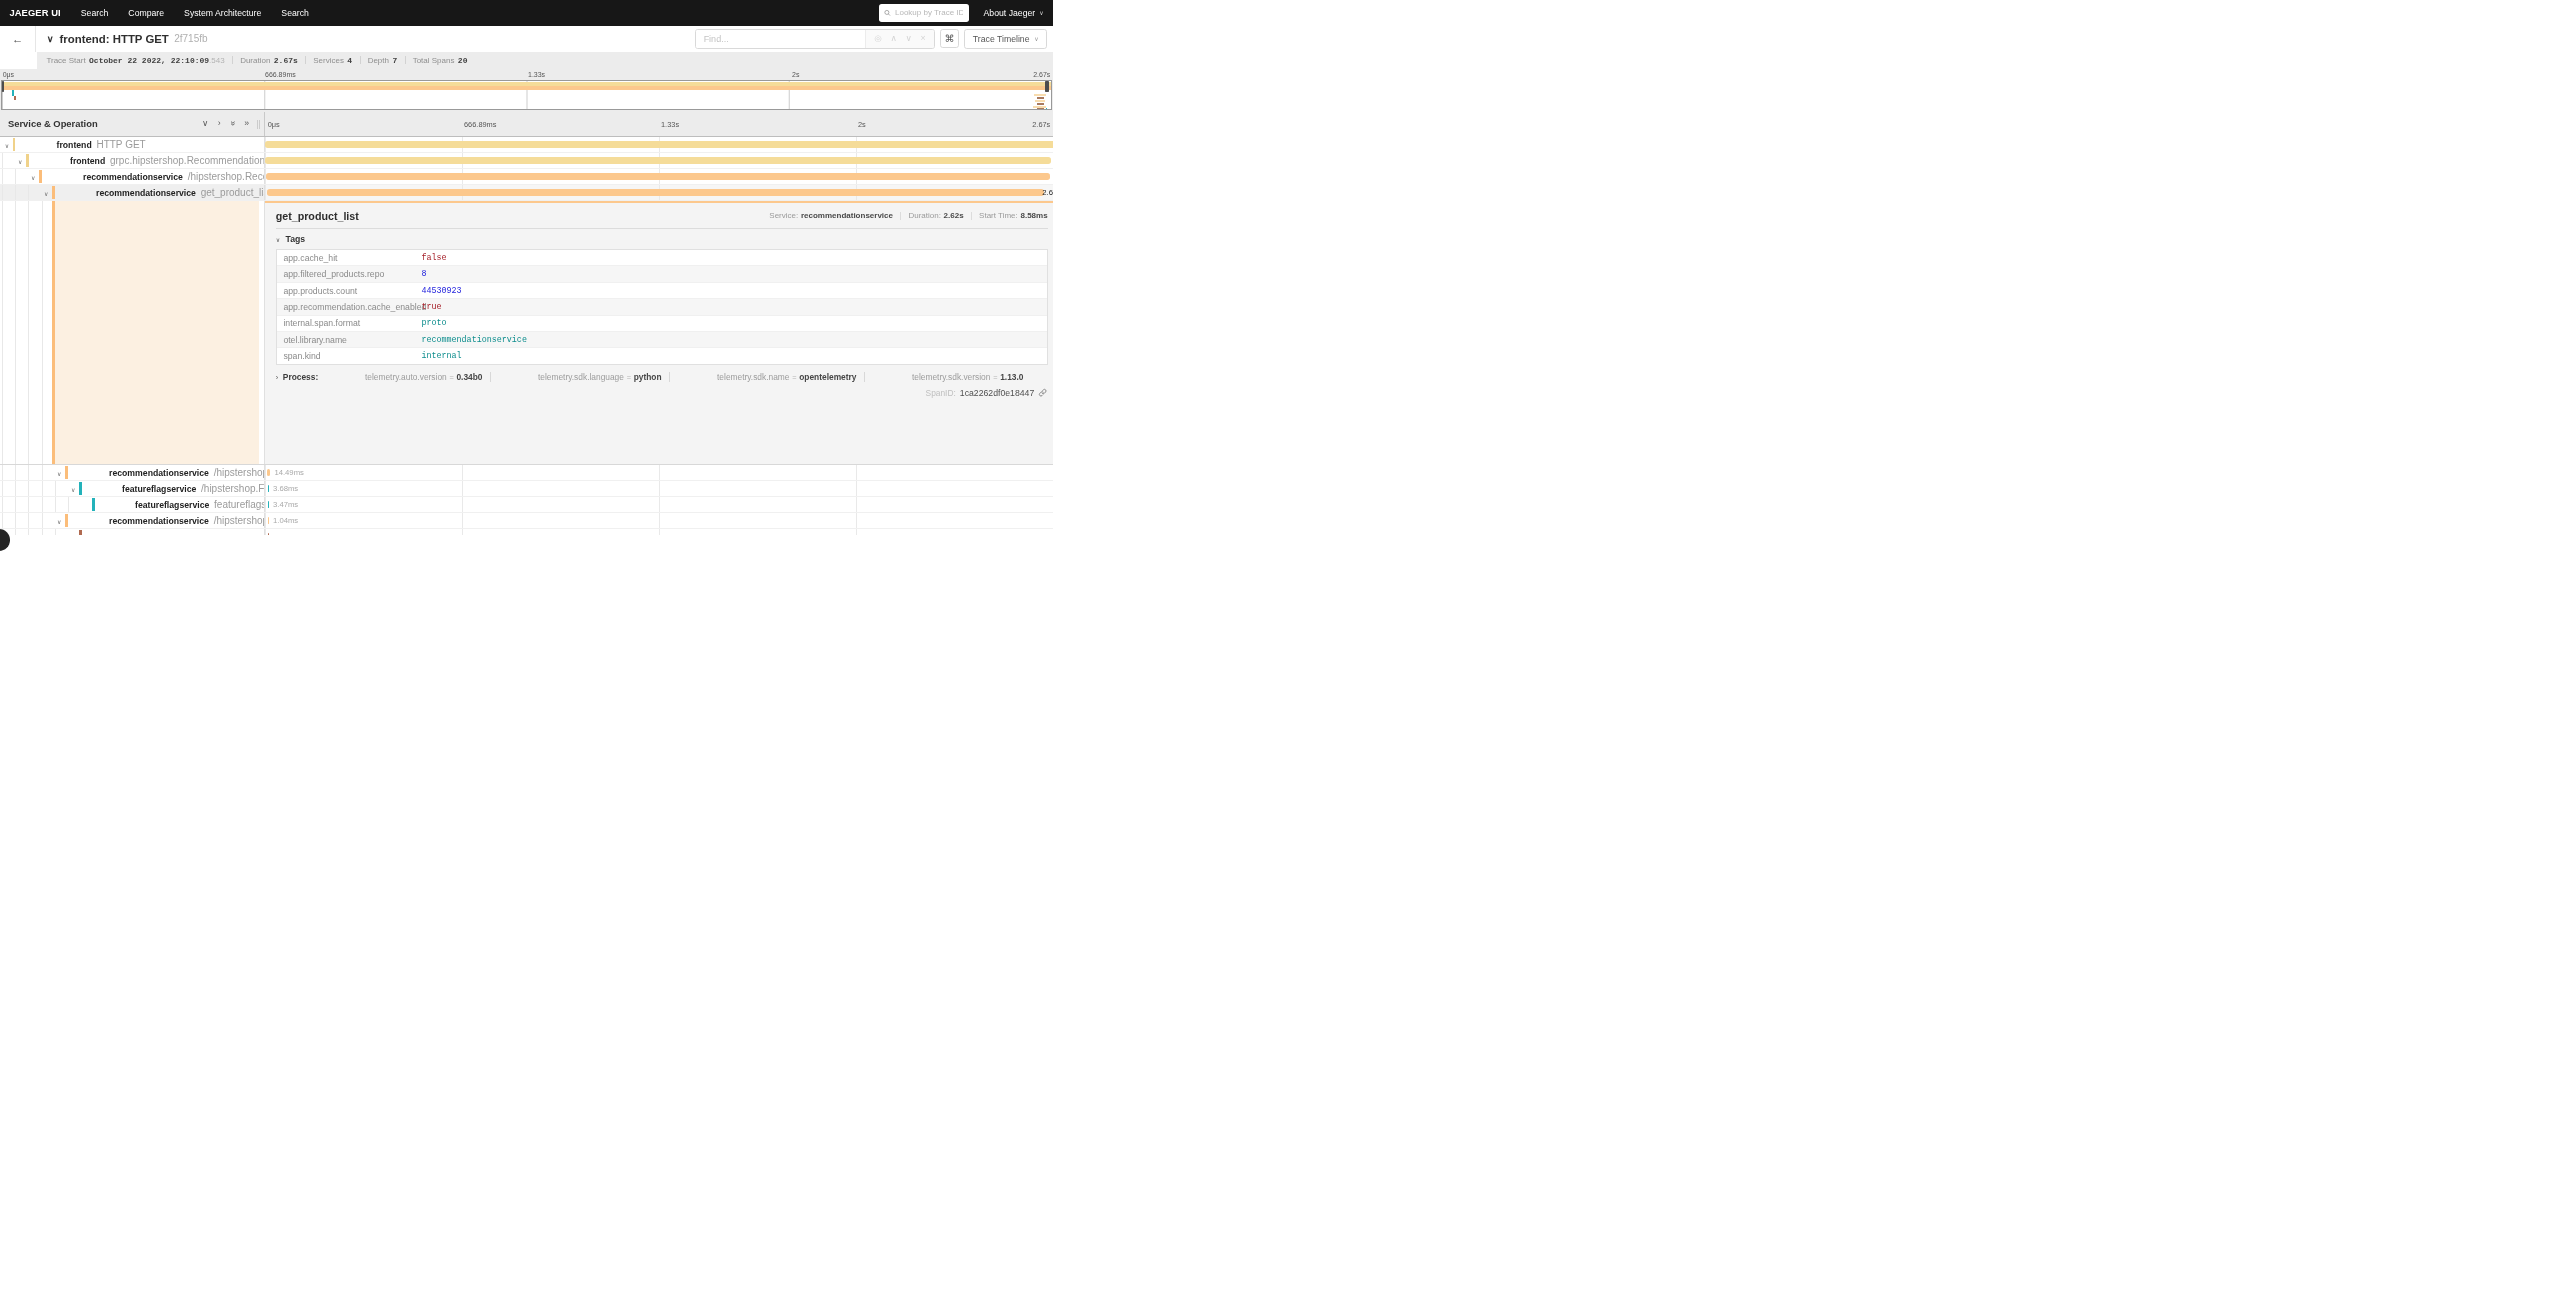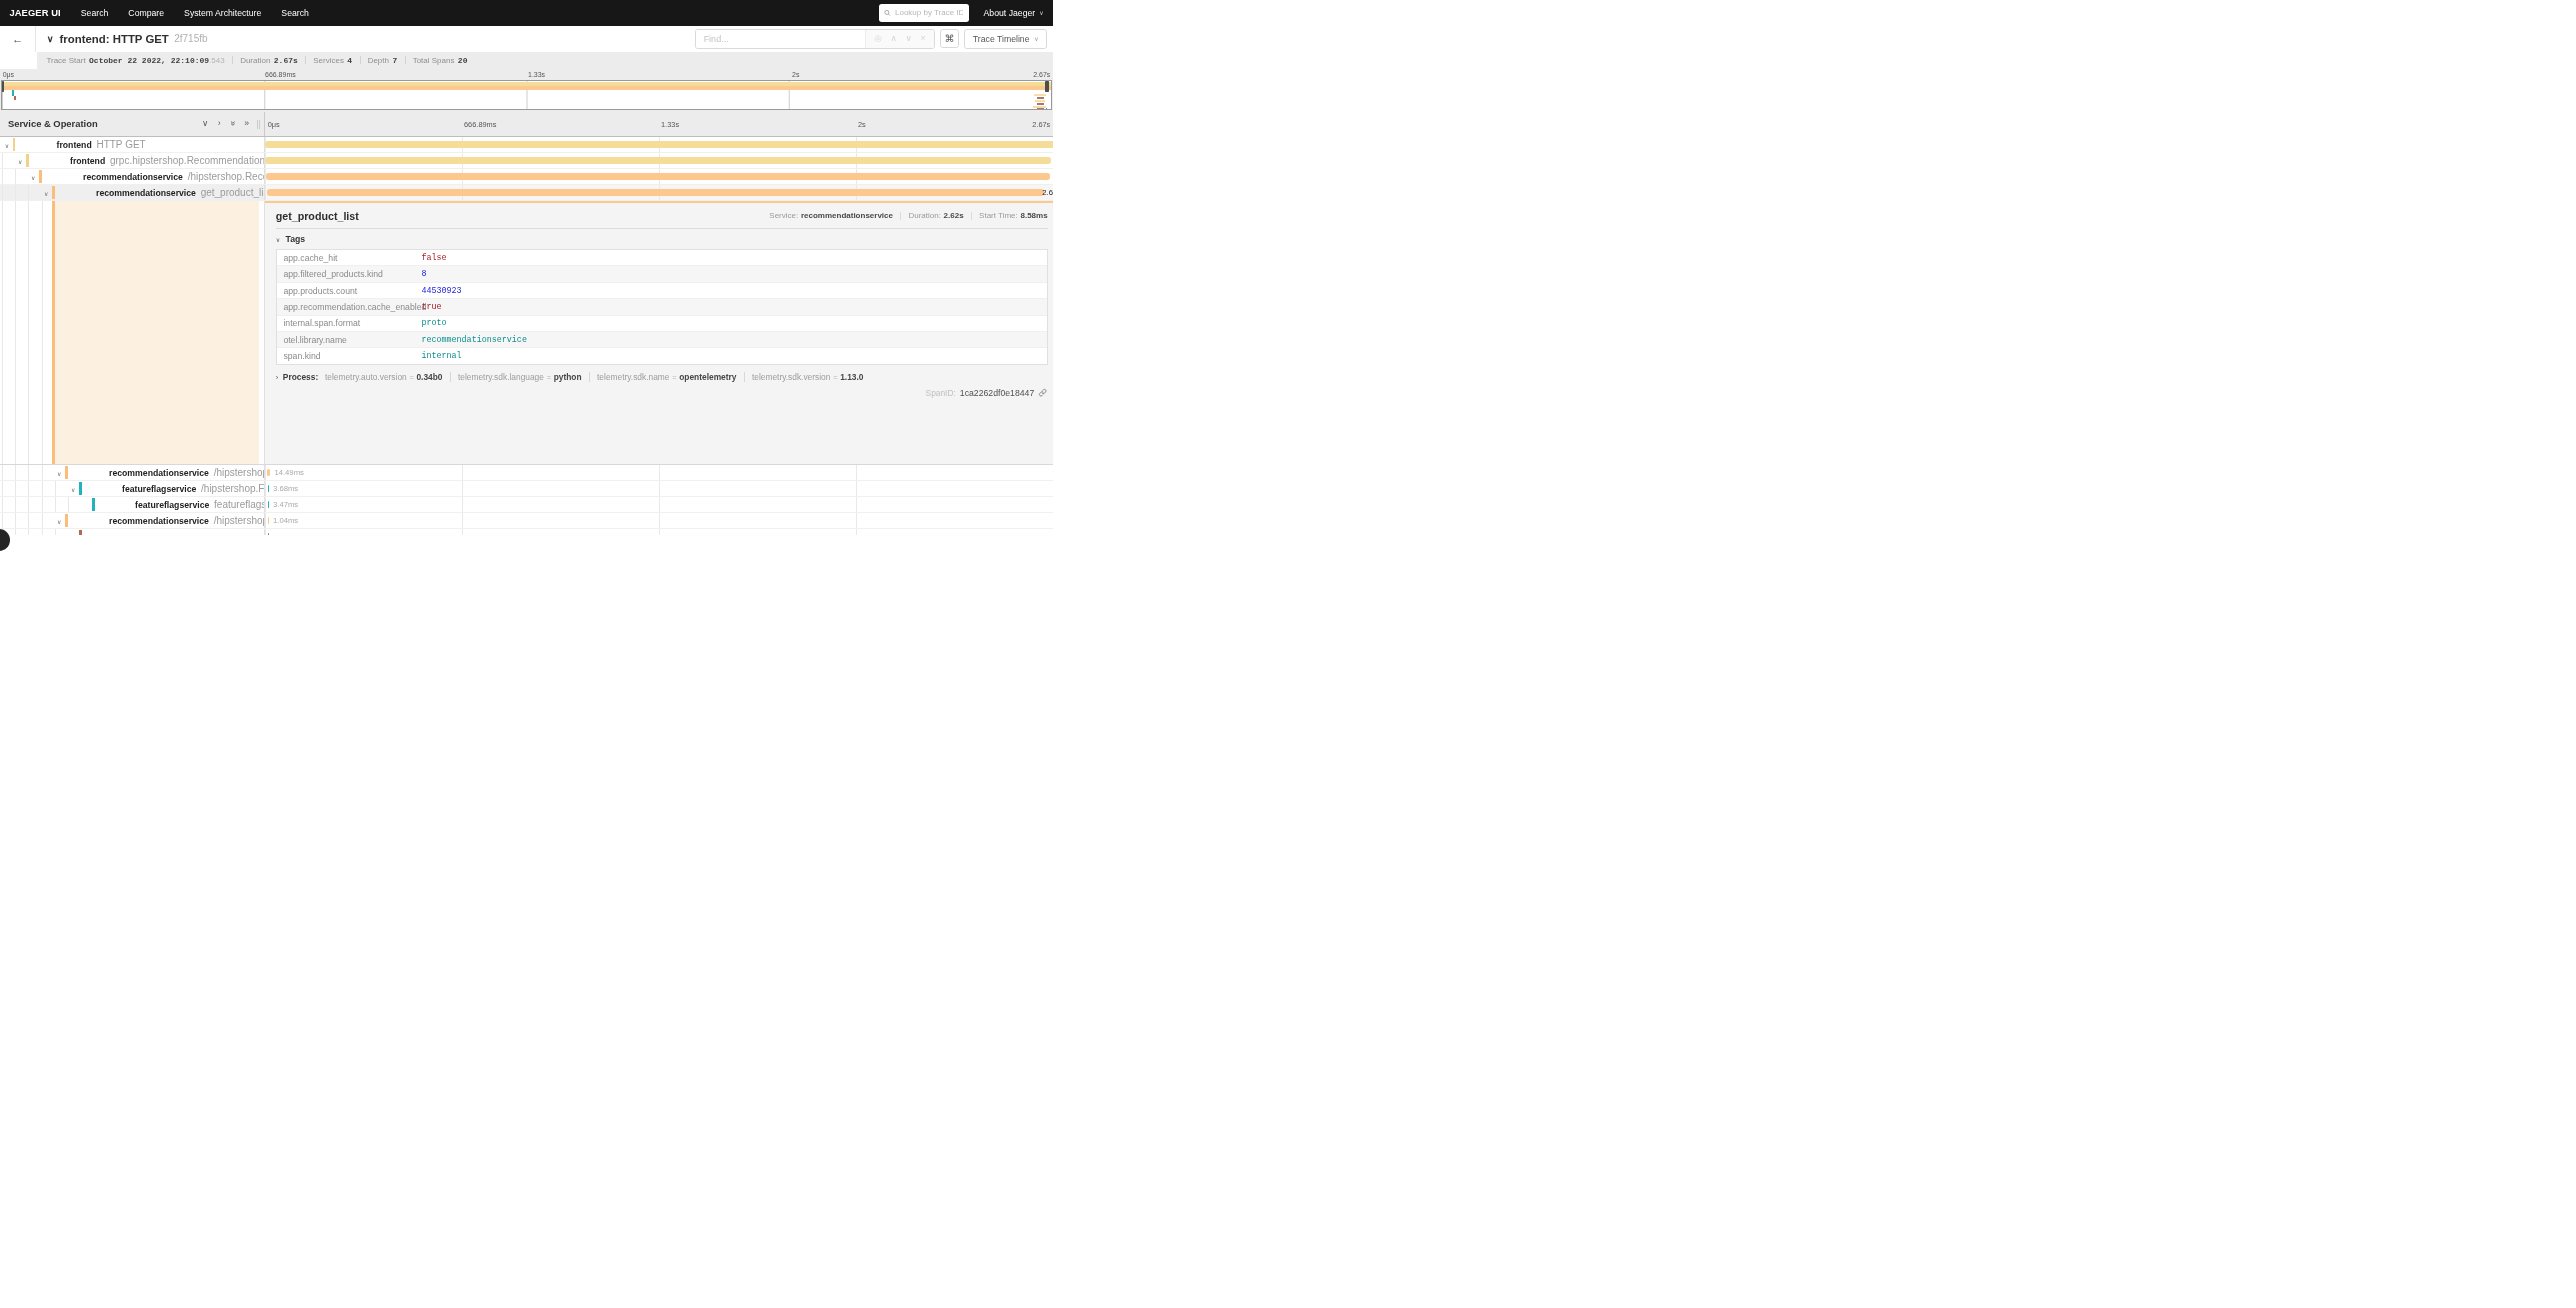--- a/index.html
+++ b/index.html
@@ -113,21 +113,21 @@
   .v-bool { color:#a51f28; }
   .v-num { color:#2424dd; }
   .v-str { color:#0d8d8d; }
   .v-dark { color:#555; }
   .json-line { padding-left:19px; line-height:10px; }
   .json-br { line-height:10px; }
 
   .process-row { display:flex; align-items:center; margin-top:7.4px; font-size:8.4px; }
   .process-row .pchev { font-size:7.4px; color:#555; margin-right:4.7px; }
   .process-row .plab { font-weight:700; color:#3c3c3c; margin-right:6.7px; }
-  .pitem { display:flex; align-items:center; }
+  .pitem { display:flex; align-items:center;margin-left:40px; }
   .pitem .k { color:#9c9c9c; }
   .pitem .eq { color:#b5b5b5; margin:0 2.7px; font-size:7.4px; }
   .pitem .v { color:#464646; font-weight:700; }
   .psep { width:0.7px; height:9.4px; background:#d8d8d8; margin:0 7.4px; }
 
   .spanid-row { margin-top:6px; display:flex; justify-content:flex-end; align-items:center; gap:4px; font-size:8.4px; }
   .spanid-row .lab { color:#bfbfbf; }
   .spanid-row .val { color:#4f4f4f; font-size:8.7px; }
   .link-icon { width:9.4px; height:9.4px; color:#7a7a7a; cursor:pointer; }
 
@@ -334,21 +334,21 @@
         <span class="tw2">∨</span>
         <span class="t">Tags</span>
       </div>
 
       <div class="tag-table">
         <div class="tag-row">
           <div class="tag-key">app.cache_hit</div>
           <div class="tag-val v-bool">false</div>
         </div>
         <div class="tag-row">
-          <div class="tag-key">app.filtered_products.kind</div>
+          <div class="tag-key">app.filtered_products.repo</div>
           <div class="tag-val v-num">8</div>
         </div>
         <div class="tag-row">
           <div class="tag-key">app.products.count</div>
           <div class="tag-val v-num">44530923</div>
         </div>
         <div class="tag-row">
           <div class="tag-key">app.recommendation.cache_enabled</div>
           <div class="tag-val v-bool">true</div>
         </div>

